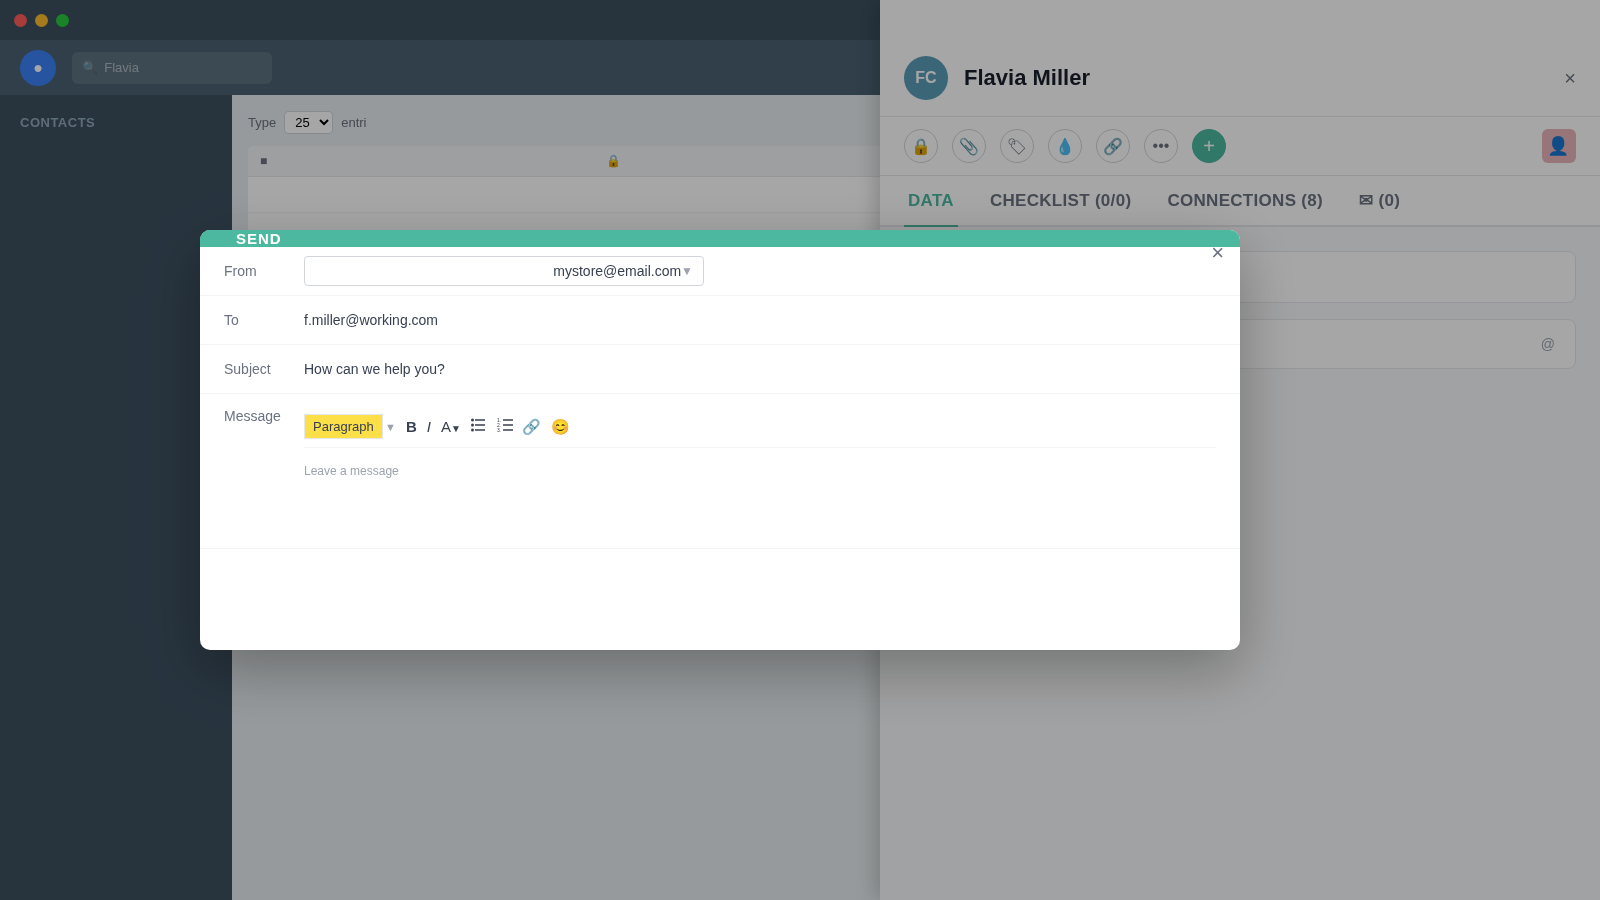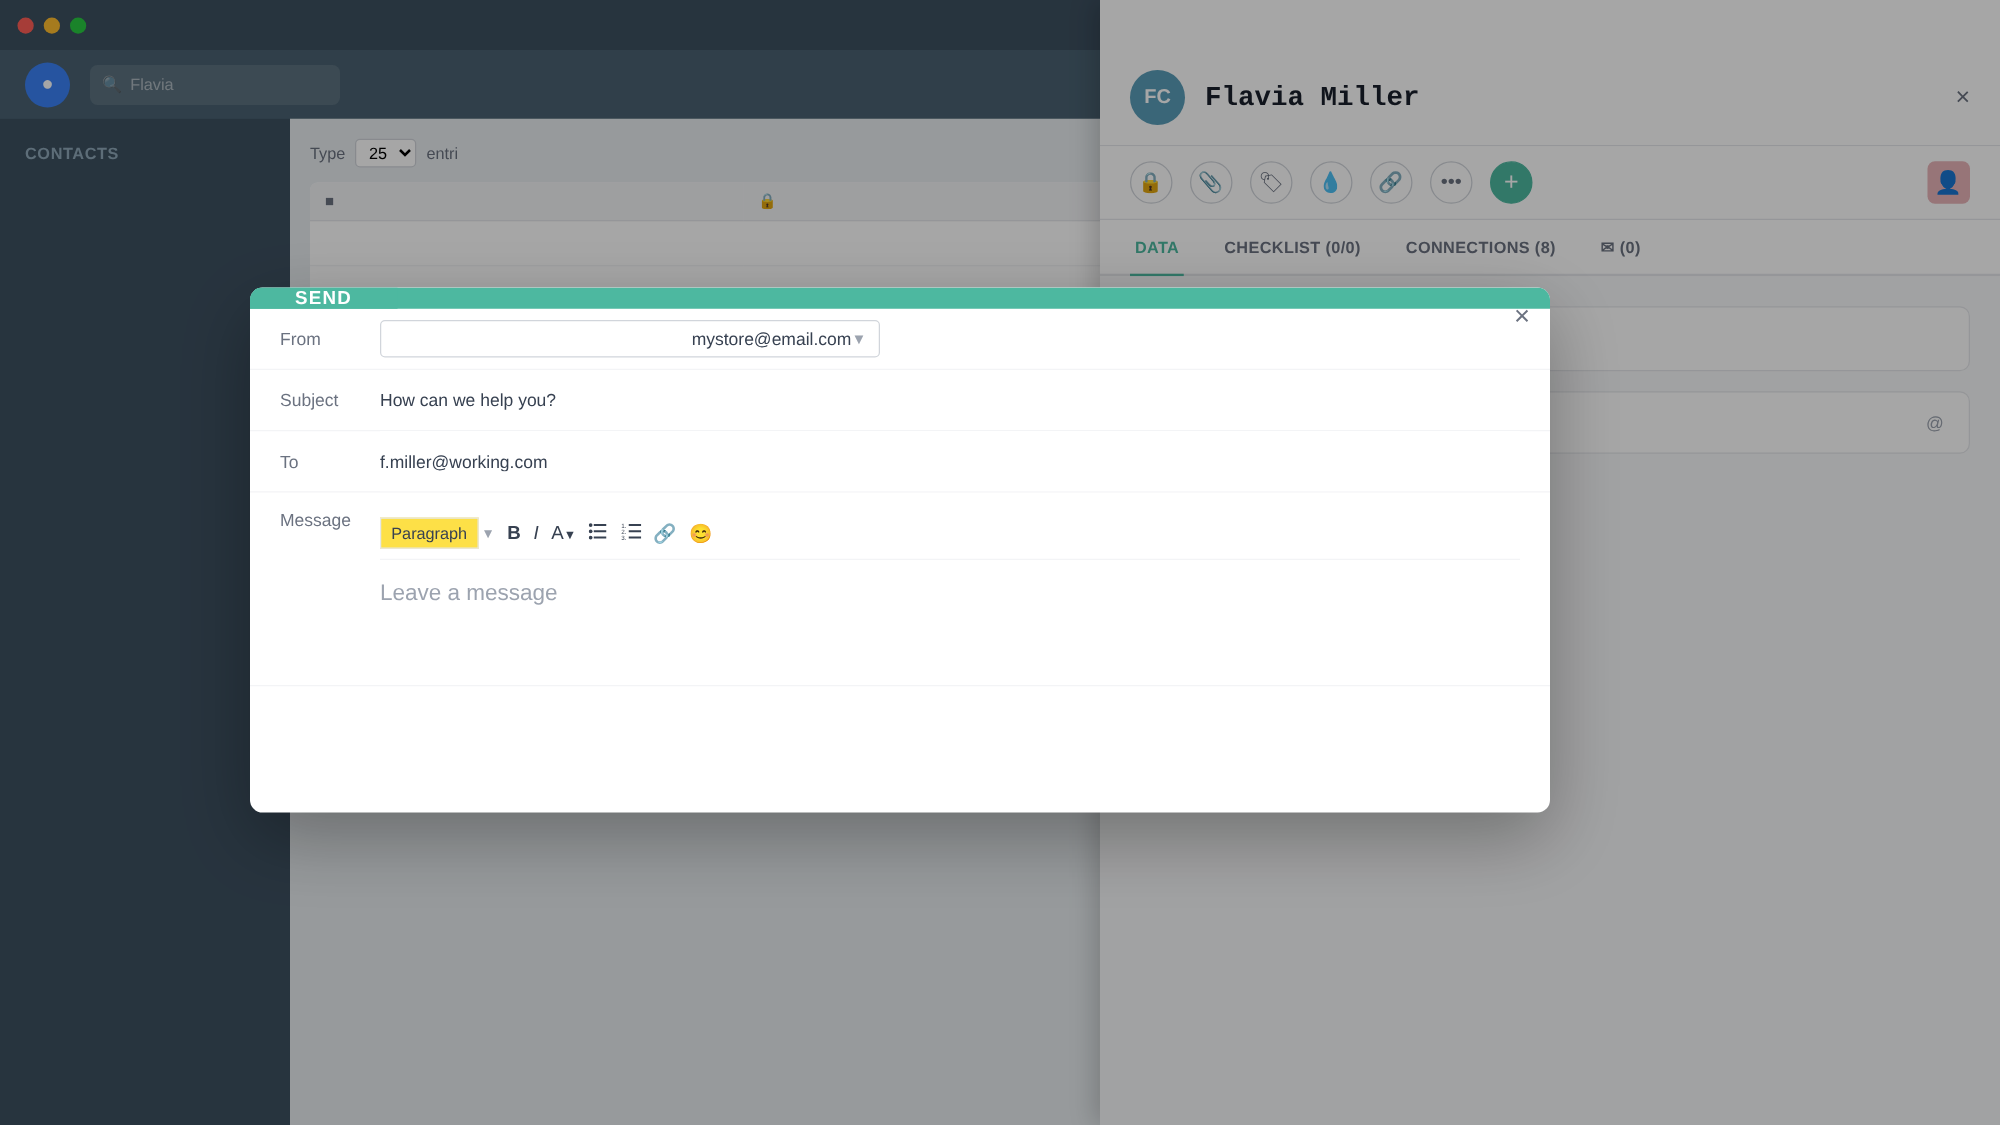--- a/index.html
+++ b/index.html
@@ -99,21 +99,21 @@
       background: white; padding: 16px 24px;
       display: flex; align-items: center; gap: 16px;
       border-bottom: 1px solid #e5e7eb;
       justify-content: flex-end;
     }
     .avatar-circle {
       width: 44px; height: 44px; border-radius: 50%;
       background: #5a9db8; color: white; font-weight: bold; font-size: 16px;
       display: flex; align-items: center; justify-content: center;
     }
-    .contact-name { font-size: 22px; font-weight: 600; color: #1a202c; font-family: Liberation Mono, monospace; }
+    .contact-name { font-size: 22px; font-weight: 600; color: #1a202c; }
     .panel-close {
       margin-left: auto; cursor: pointer; color: #6b7280; font-size: 20px;
       background: none; border: none; line-height: 1;
     }
 
     .panel-toolbar {
       background: white; padding: 12px 24px;
       display: flex; align-items: center; gap: 14px;
       border-bottom: 1px solid #e5e7eb;
     }
@@ -131,21 +131,21 @@
       width: 34px; height: 34px; border-radius: 6px;
       background: #e8b4b8; display: flex; align-items: center; justify-content: center;
       color: #c06070; font-size: 18px;
     }
 
     .panel-tabs {
       background: white; display: flex; align-items: center;
       border-bottom: 2px solid #e5e7eb; padding: 0 24px;
     }
     .panel-tab {
-      padding: 14px 4px; margin-right: 28px; font-size: 13px; font-weight: 600;
+      padding: 14px 4px; margin-right: 28px; font-size: 17px; font-weight: 600;
       color: #6b7280; cursor: pointer; border-bottom: 2px solid transparent;
       margin-bottom: -2px; letter-spacing: 0.3px;
     }
     .panel-tab.active { color: #4db8a0; border-bottom-color: #4db8a0; }
 
     .panel-body { flex: 1; overflow-y: auto; padding: 24px; background: #f8f9fa; }
 
     .description-section {
       background: white; border-radius: 8px; padding: 16px 20px;
       margin-bottom: 16px; border: 1px solid #e5e7eb;
@@ -220,21 +220,21 @@
     }
     .msg-tool.bold { font-weight: 700; }
     .msg-tool.italic { font-style: italic; }
     .para-select {
       border: none; outline: none; background: #fde047; color: #374151;
       font-size: 13px; cursor: pointer; border: 1px solid #e5e7eb;
       border-radius: 0; padding: 4px 8px; appearance: none;
     }
     .para-wrapper { display: flex; align-items: center; gap: 2px; }
     .para-arrow { font-size: 11px; color: #9ca3af; }
-    .message-placeholder { color: #9ca3af; font-size: 18px; padding: 8px 0; min-height: 80px; }
+    .message-placeholder { color: #9ca3af; font-size: 12px; padding: 8px 0; min-height: 80px; }
   </style>
 </head>
 <body>
 
 <div class="app-bg">
 
   <div class="title-bar">
     <div class="traffic-light tl-red"></div>
     <div class="traffic-light tl-yellow"></div>
     <div class="traffic-light tl-green"></div>
@@ -363,27 +363,27 @@
 
       <div class="form-row">
         <span class="form-label">From</span>
         <div class="from-wrapper">
           <span style="font-size:14px;color:#374151;">mystore@email.com</span>
           <span class="select-arrow">▼</span>
         </div>
       </div>
 
       <div class="form-row">
+        <span class="form-label">To</span>
+        <input class="form-input" type="text" value="f.miller@working.com" style="">
+      </div>
+
+      <div class="form-row">
         <span class="form-label">Subject</span>
         <input class="form-input" type="text" value="How can we help you?" style="">
-      </div>
-
-      <div class="form-row">
-        <span class="form-label">To</span>
-        <input class="form-input" type="text" value="f.miller@working.com" style="">
       </div>
 
       <div class="form-row message-row">
         <span class="form-label message-label">Message</span>
         <div class="message-content">
           <div class="message-toolbar">
             <div class="para-wrapper">
               <select class="para-select">
                 <option>Paragraph</option>
               </select>

